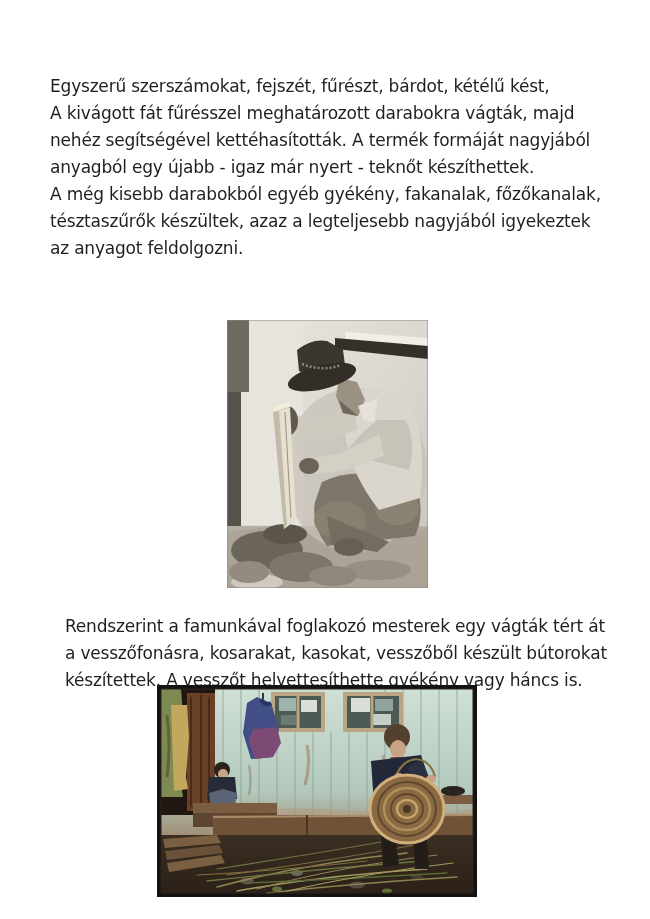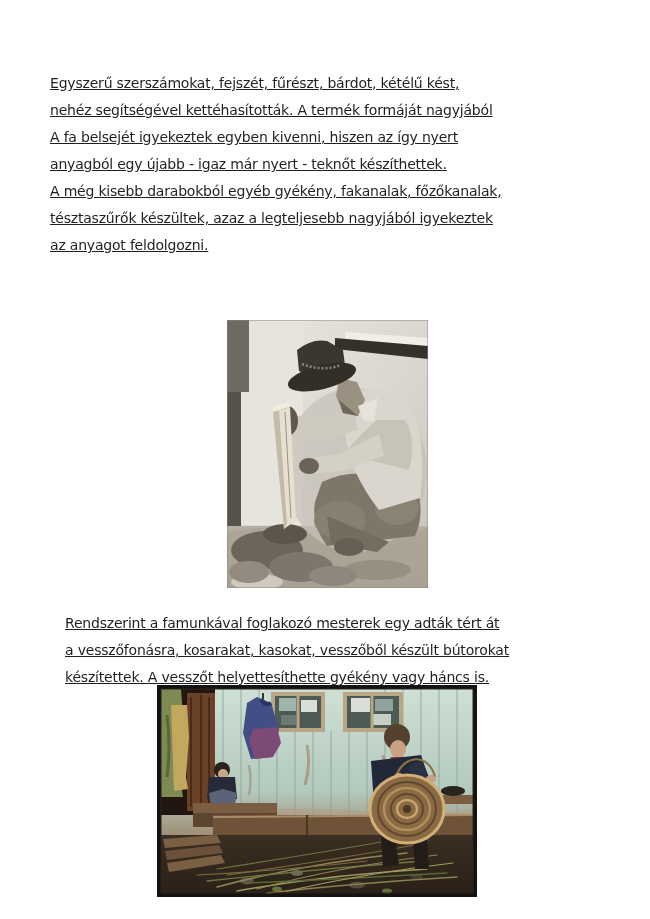--- a/index.html
+++ b/index.html
@@ -8,42 +8,41 @@
     position: relative;
     width: 650px;
     height: 919px;
     background: #ffffff;
     overflow: hidden;
     font-family: "DejaVu Sans", "Liberation Sans", sans-serif;
     color: #1f1f1f;
   }
   .para {
     position: absolute;
-    font-size: 14px;
+    font-size: 17px;
     line-height: 27px;
     letter-spacing: -0.2px;
-    text-decoration: underline;
   }
   .para .line { display: block; white-space: nowrap; }
   .para-1 { left: 50px; top: 56px; }
   .para-2 { left: 65px; top: 596px; }
   .photo { position: absolute; margin: 0; padding: 0; }
   .photo svg { display: block; width: 100%; height: 100%; }
   .photo-1 { left: 227px; top: 320px; width: 201px; height: 268px; }
   .photo-2 { left: 157px; top: 685px; width: 320px; height: 212px; }
 </style>
 </head>
 <body>
 
 <div class="page">
 
   <p class="para para-1">
     <span class="line">Egyszerű szerszámokat, fejszét, fűrészt, bárdot, kétélű kést,</span>
+    <span class="line">A kivágott fát fűrésszel meghatározott darabokra vágták, majd</span>
     <span class="line">nehéz segítségével kettéhasították. A termék formáját nagyjából</span>
-    <span class="line">A fa belsejét igyekeztek egyben kivenni, hiszen az így nyert</span>
     <span class="line">anyagból egy újabb - igaz már nyert - teknőt készíthettek.</span>
     <span class="line">A még kisebb darabokból egyéb gyékény, fakanalak, főzőkanalak,</span>
     <span class="line">tésztaszűrők készültek, azaz a legteljesebb nagyjából igyekeztek</span>
     <span class="line">az anyagot feldolgozni.</span>
   </p>
 
   <figure class="photo photo-1">
     <svg viewBox="0 0 201 268" preserveAspectRatio="none" role="img">
       <defs>
         <linearGradient id="wall1" x1="0" y1="0" x2="1" y2="1">
@@ -101,21 +100,21 @@
         <polygon points="46,92 63,87 69,200 57,209" fill="#e7e0d1"></polygon>
         <polygon points="46,92 52,90 60,204 57,209" fill="#c3bbaa"></polygon>
         <line x1="58" y1="92" x2="64" y2="198" stroke="#9a9284" stroke-width="1"></line>
         <polygon points="46,92 63,87 62,82 47,86" fill="#f2ecdd"></polygon>
       </g>
       <rect width="201" height="268" fill="none" stroke="#8b867e" stroke-width="1"></rect>
     </svg>
   </figure>
 
   <p class="para para-2">
-    <span class="line">Rendszerint a famunkával foglakozó mesterek egy adták tért át</span>
+    <span class="line">Rendszerint a famunkával foglakozó mesterek egy vágták tért át</span>
     <span class="line">a vesszőfonásra, kosarakat, kasokat, vesszőből készült bútorokat</span>
     <span class="line">készítettek. A vesszőt helyettesíthette gyékény vagy háncs is.</span>
   </p>
 
   <figure class="photo photo-2">
     <svg viewBox="0 0 320 212" preserveAspectRatio="none" role="img">
       <defs>
         <linearGradient id="wall2" x1="0" y1="0" x2="0" y2="1">
           <stop offset="0" stop-color="#cfe0d5"></stop>
           <stop offset="0.7" stop-color="#b3c9bd"></stop>

